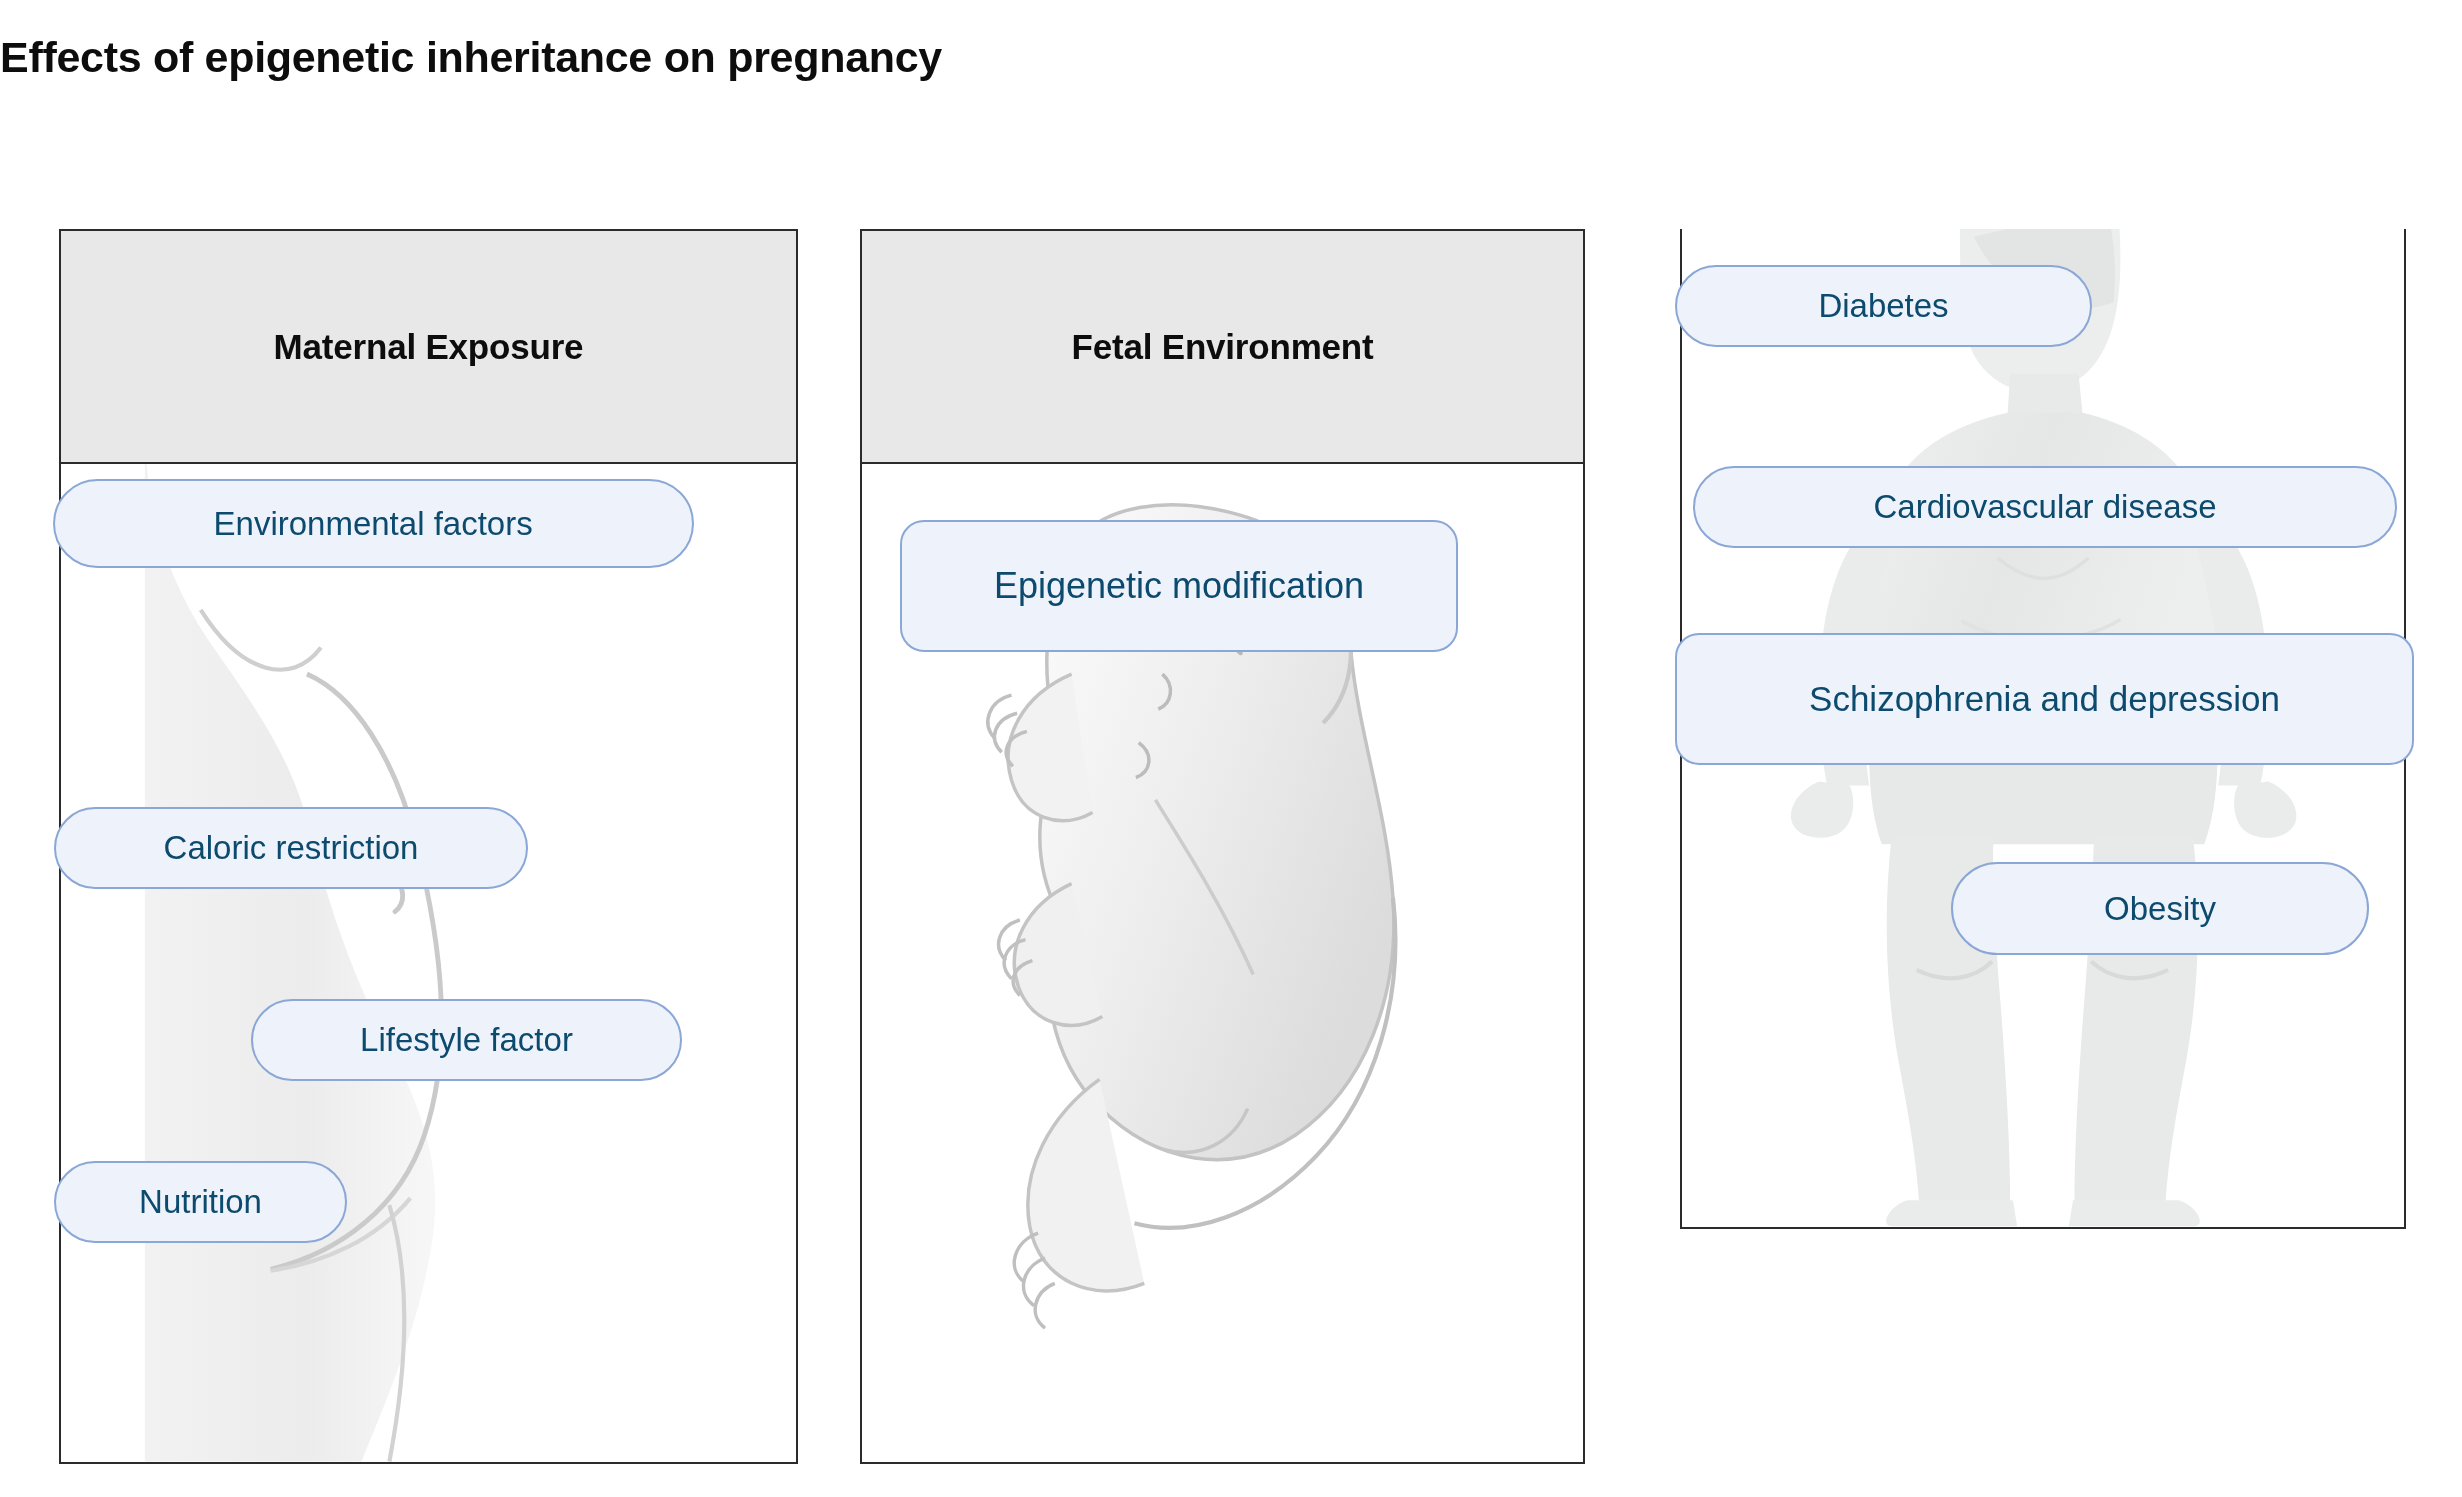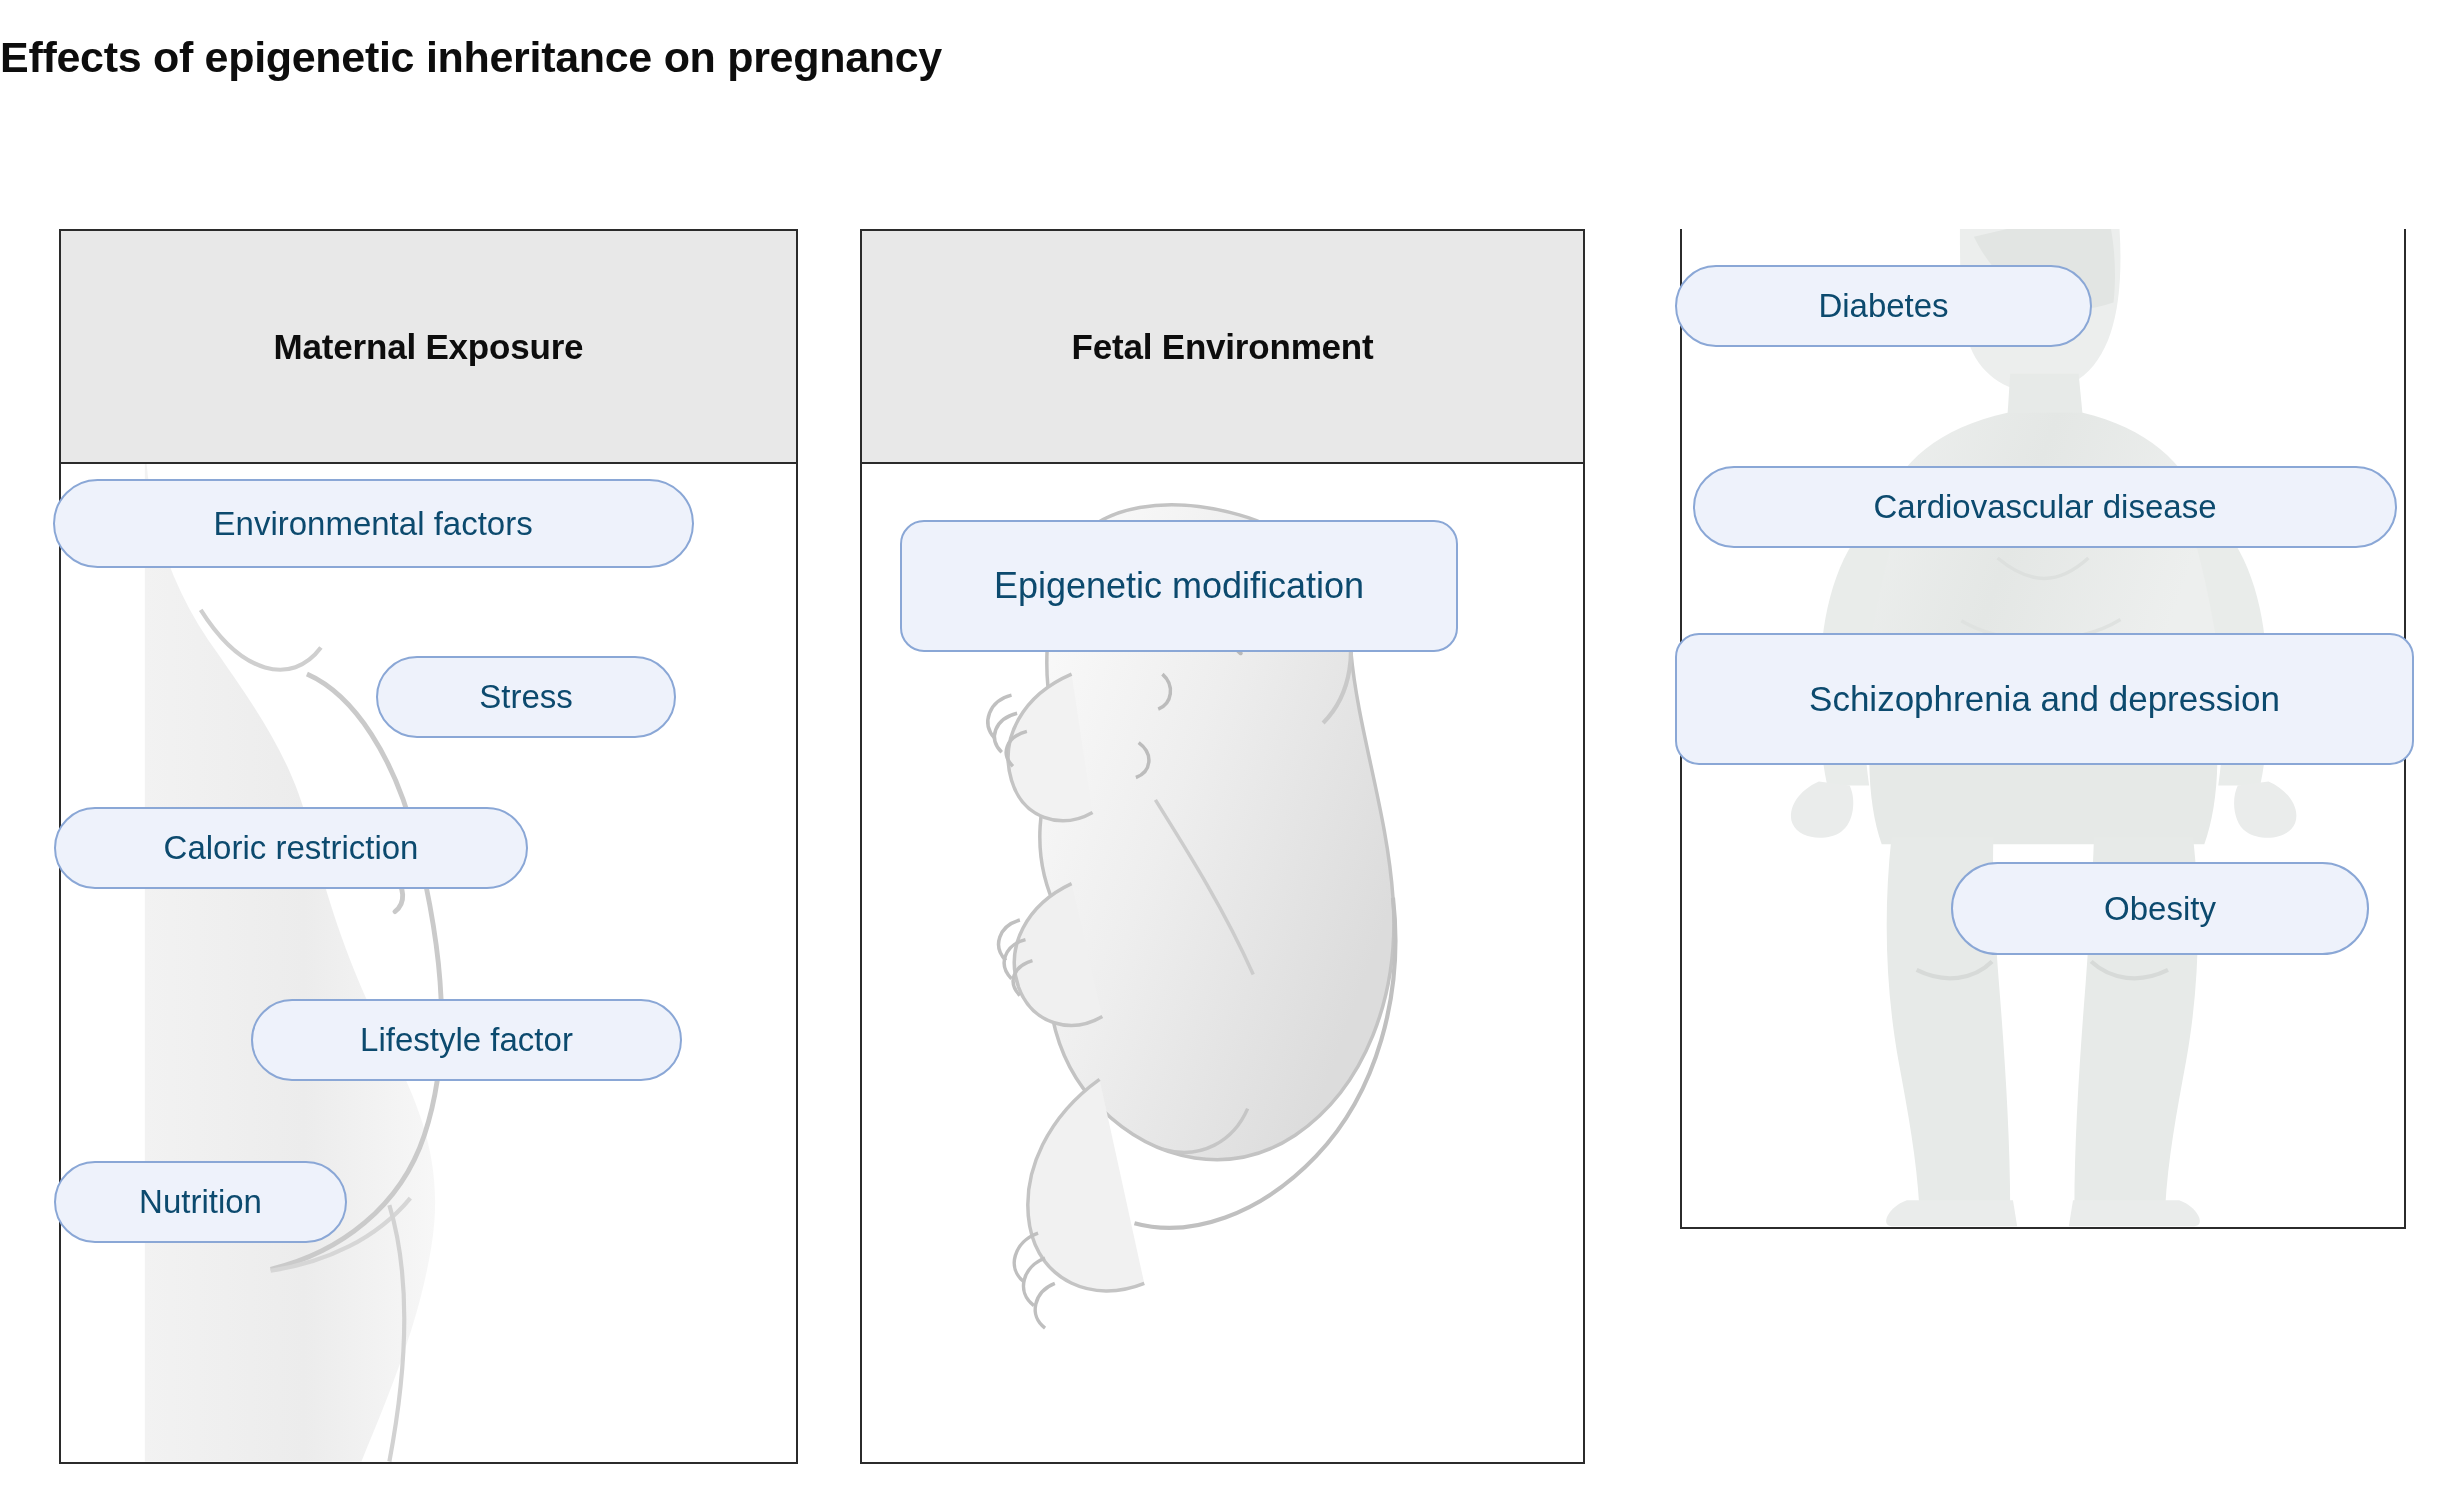--- a/index.html
+++ b/index.html
@@ -154,21 +154,20 @@
 
         <path d="M476,590 C492,604 494,628 478,640" fill="none" stroke="#c9c9c9" stroke-width="7" stroke-linecap="round"></path>
 
         <path d="M300,1154 C380,1142 452,1108 500,1050" fill="none" stroke="#d6d6d6" stroke-width="6"></path>
 
         <path d="M470,1060 C500,1160 496,1290 470,1427" fill="none" stroke="#d2d2d2" stroke-width="6"></path>
       </svg>
     </div>
 
     <div class="pill round" id="pill-c0-0">Environmental factors</div>
-    <div class="pill round" id="pill-c0-1">Stress</div>
     <div class="pill round" id="pill-c0-2">Caloric restriction</div>
     <div class="pill round" id="pill-c0-3">Lifestyle factor</div>
     <div class="pill round" id="pill-c0-4">Nutrition</div>
   </div>
 </div>
 
 <div class="column" id="col-1">
 
   <div class="col-header">
     <span class="col-header-label">Fetal Environment</span>

